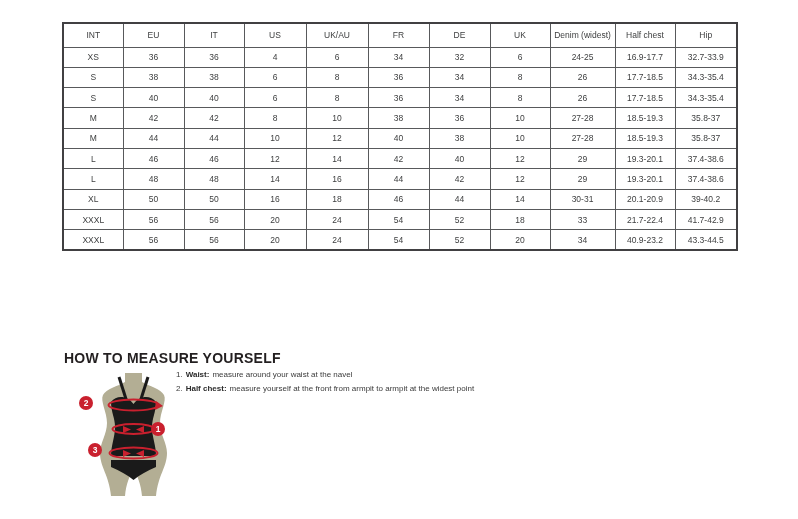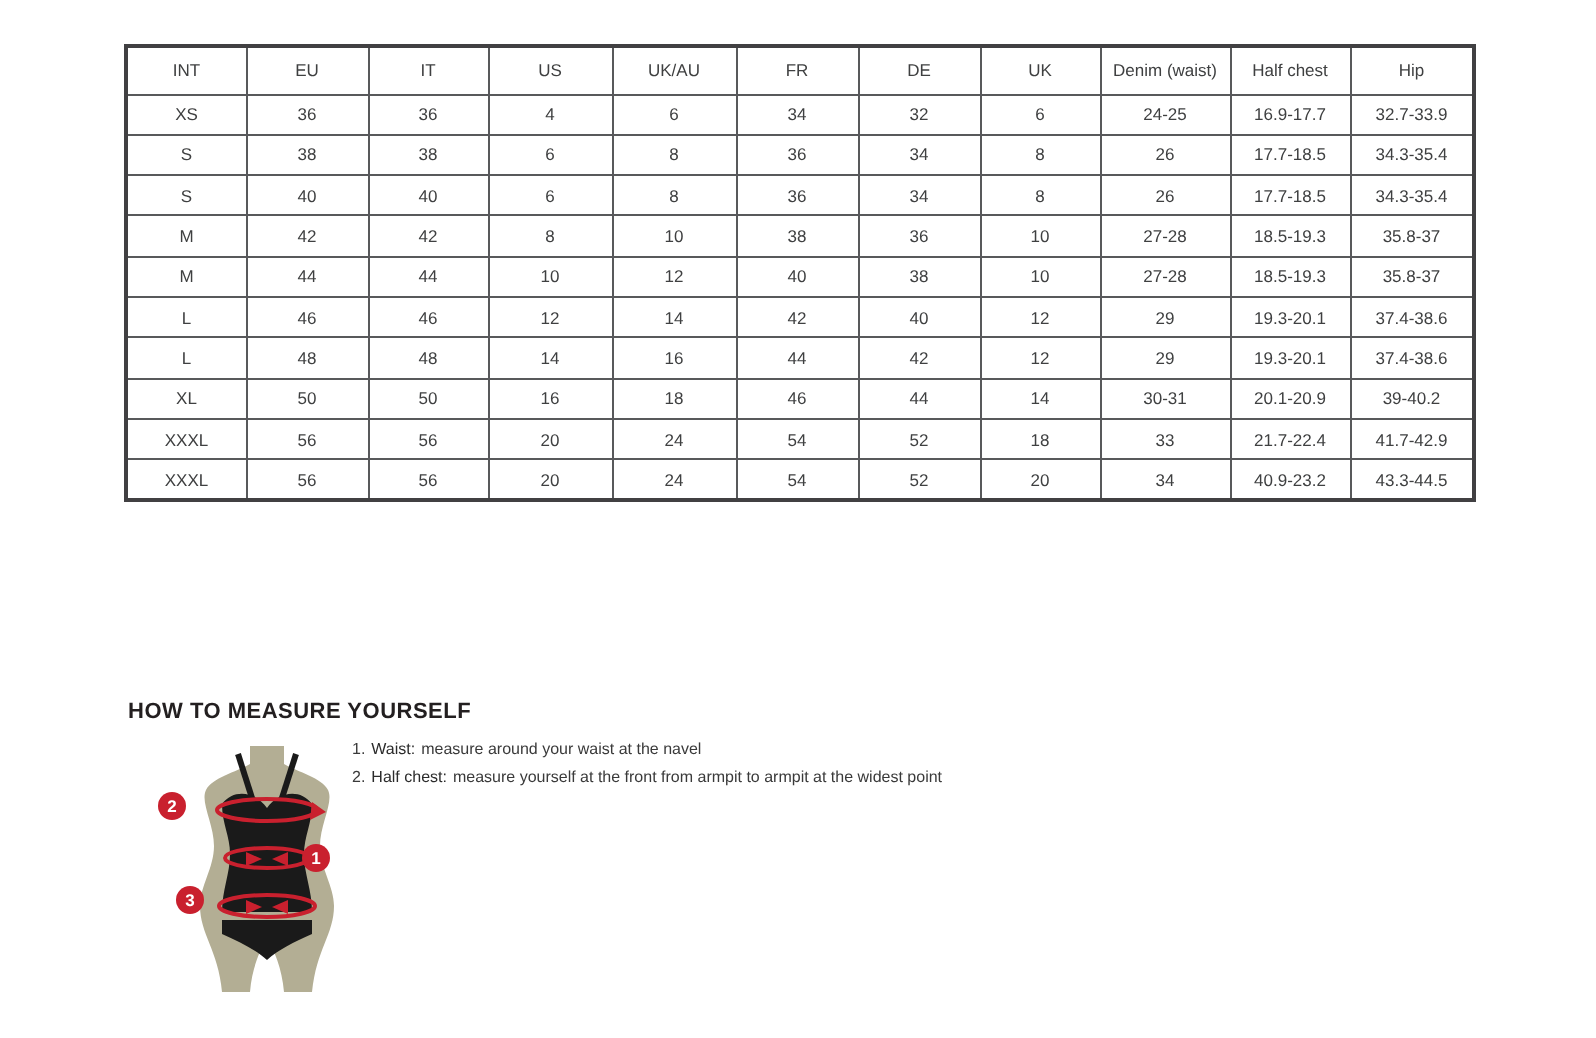--- a/index.html
+++ b/index.html
@@ -23,28 +23,28 @@
   }
   .size-table th,.size-table td{
     border:1px solid var(--border);
     font-size:8.5px;font-weight:400;text-align:center;vertical-align:middle;
     padding:0;color:var(--text);white-space:nowrap;overflow:hidden;
   }
   .size-table thead th{height:24px;margin-left:30px;}
   .size-table tbody td{height:20.3px;}
   .measure-heading{
     position:absolute;left:64px;top:350px;
-    font-size:11px;font-weight:bold;letter-spacing:.25px;color:#231f20;
+    font-size:14px;font-weight:bold;letter-spacing:.25px;color:#231f20;
   }
   .measure-list{
     position:absolute;left:176px;top:371px;font-size:8px;color:#3a3a3a;
   }
   .measure-item{margin-bottom:5.5px;line-height:8.5px;}
   .measure-item .num{margin-right:3px;}
-  .measure-item .label{font-weight:normal;margin-right:3px;color:#2b2b2b;}
+  .measure-item .label{font-weight:bold;margin-right:3px;color:#2b2b2b;}
   .figure-wrap{position:absolute;left:78px;top:372px;width:112px;height:128px;}
 </style>
 </head>
 <body>
 
 <table class="size-table">
   <colgroup>
     <col style="width:60px">
       <col style="width:61px">
       <col style="width:60px">
@@ -60,21 +60,21 @@
   <thead>
     <tr>
       <th>INT</th>
       <th>EU</th>
       <th>IT</th>
       <th>US</th>
       <th>UK/AU</th>
       <th>FR</th>
       <th>DE</th>
       <th>UK</th>
-      <th>Denim (waist)</th>
+      <th>Denim (widest)</th>
       <th>Half chest</th>
       <th>Hip</th>
     </tr>
   </thead>
   <tbody>
       <tr>
         <td>XS</td>
         <td>36</td>
         <td>36</td>
         <td>4</td>

